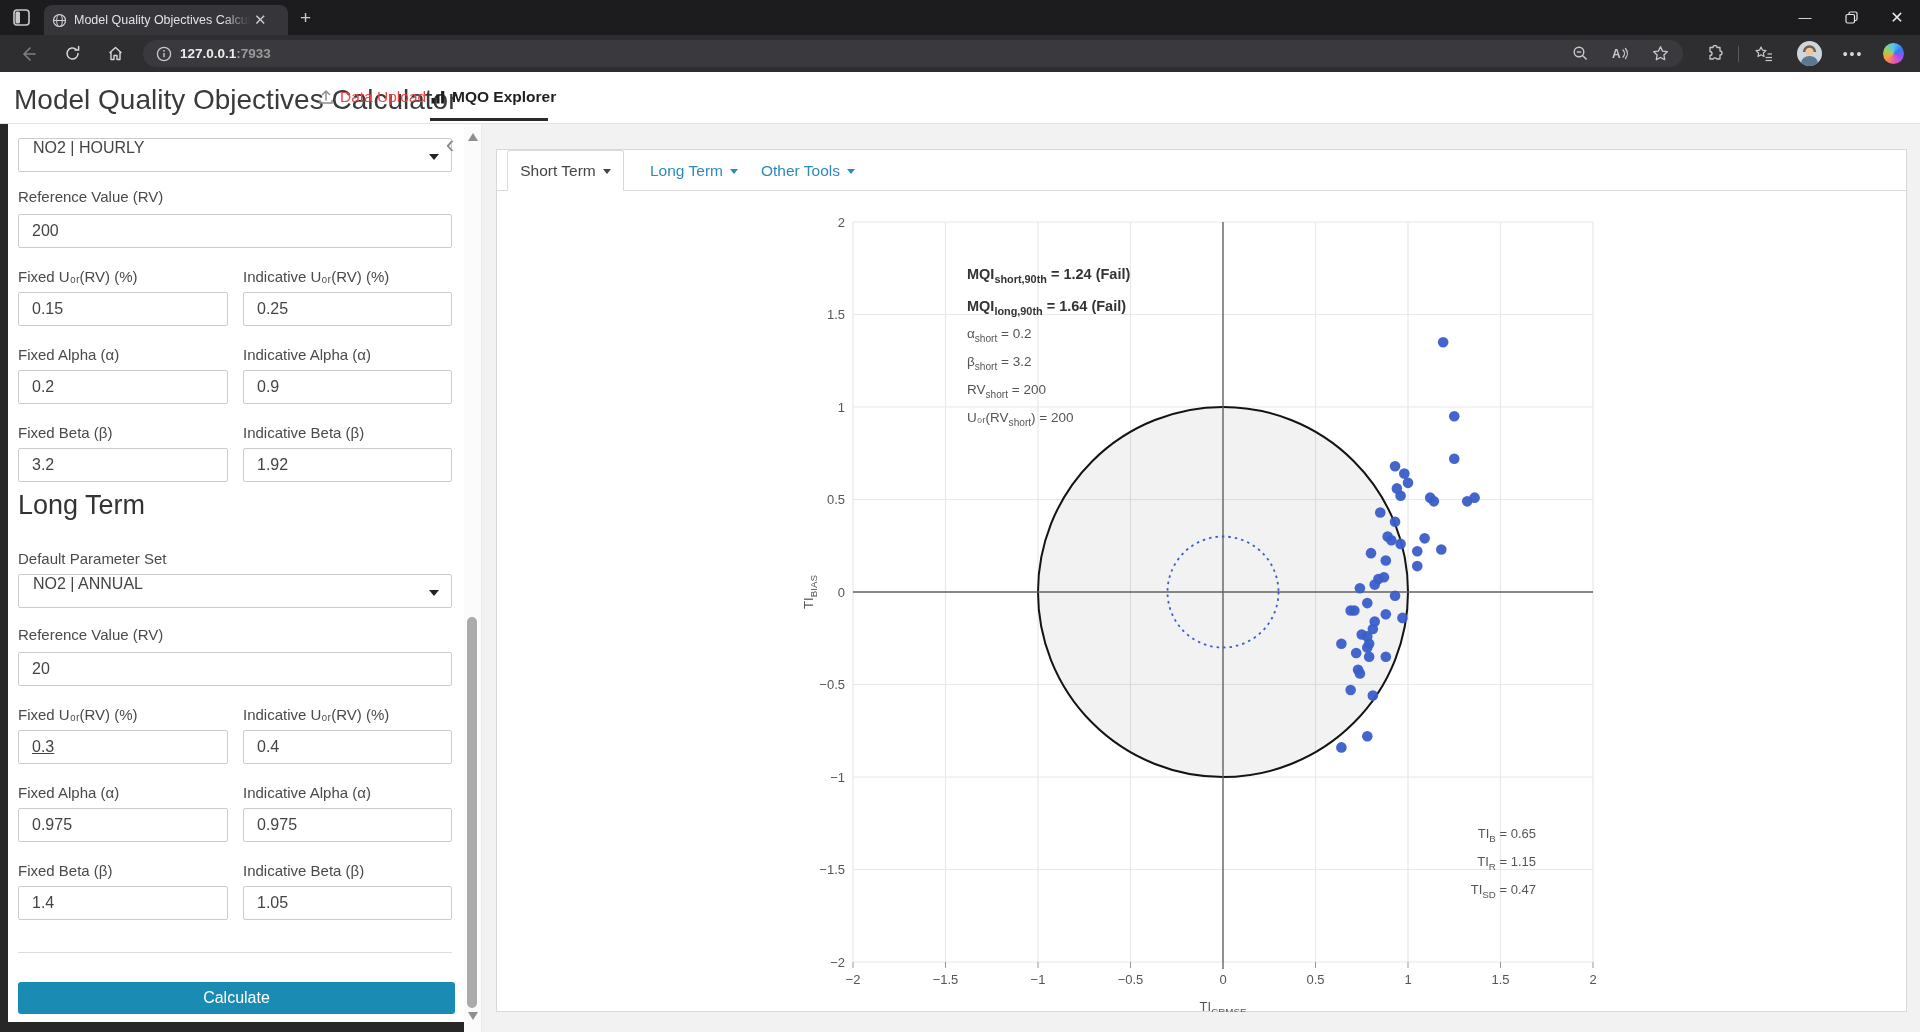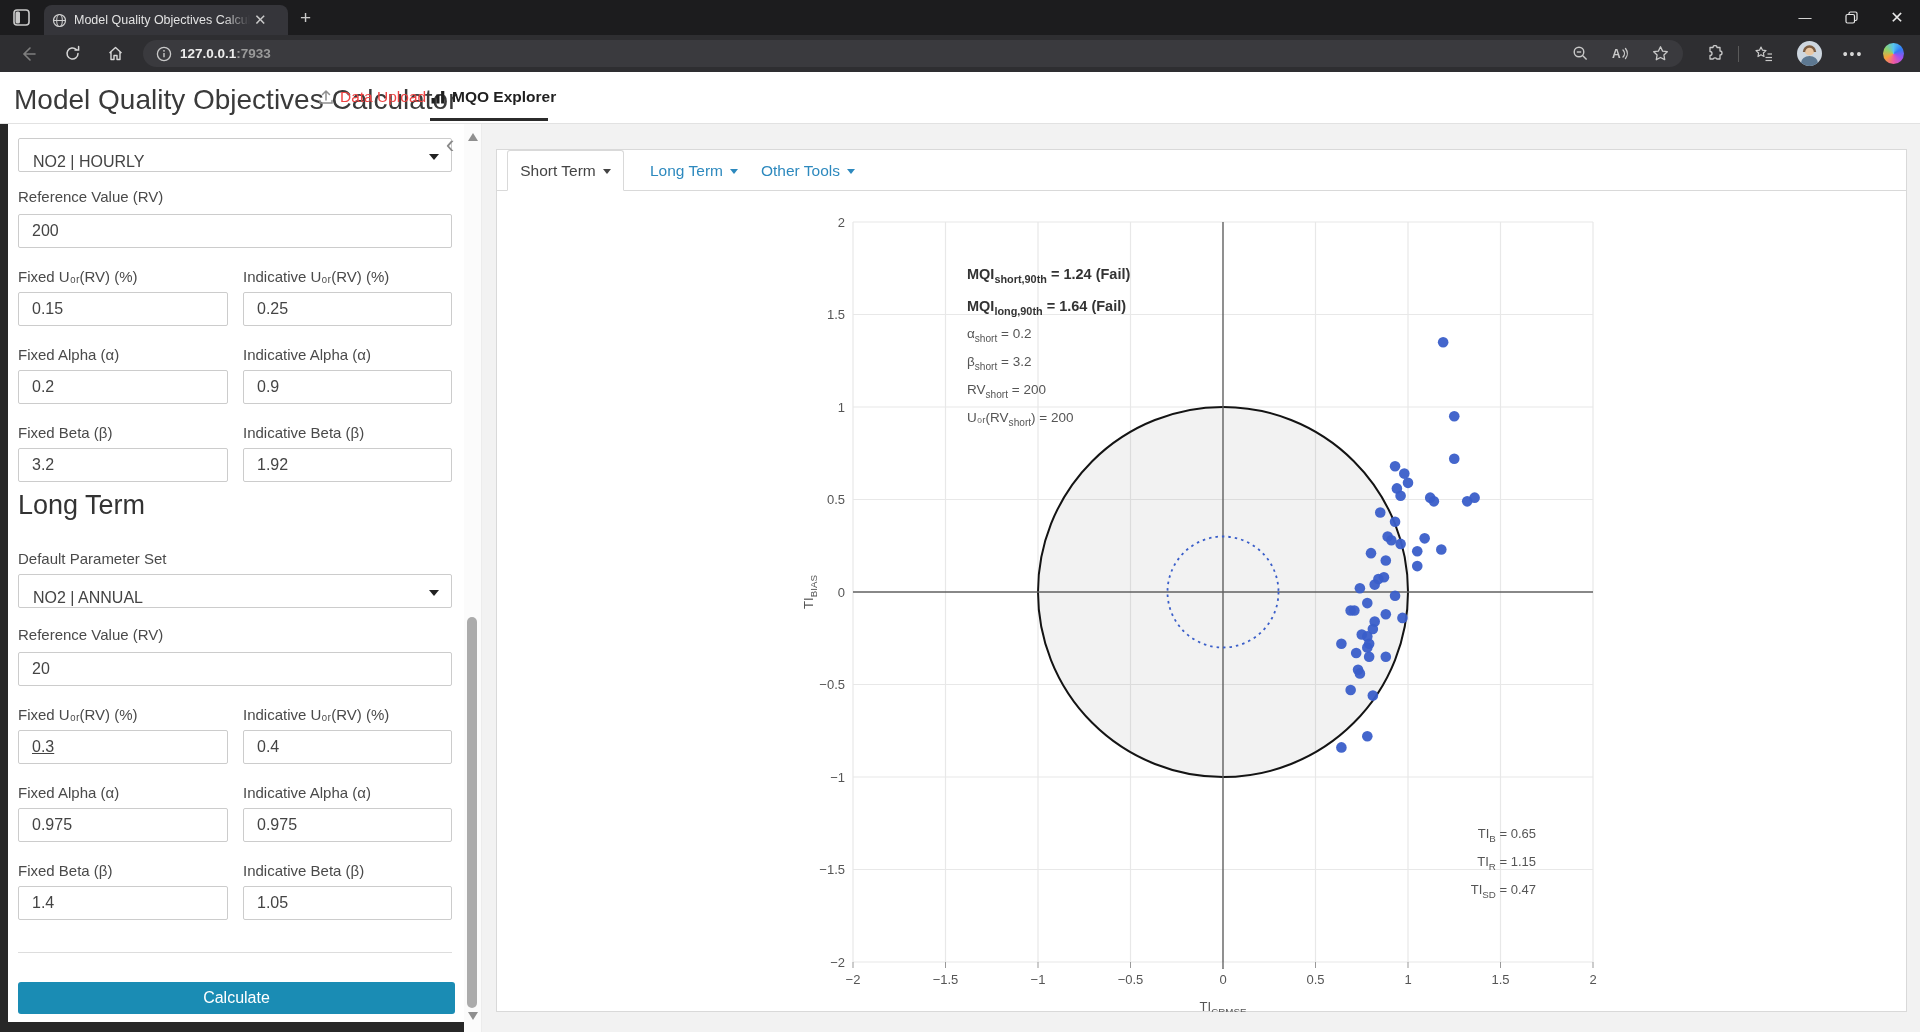--- a/index.html
+++ b/index.html
@@ -43,21 +43,21 @@
   .edge-left { position:absolute; left:0; top:0; width:8px; height:908px; background:#272727; }
   .edge-bottom { position:absolute; left:8px; top:898px; width:456px; height:10px; background:#272727; }
 
   
   .sidebar { position:absolute; left:8px; top:0; width:456px; height:898px; background:#fff; }
   .fld-label { position:absolute; font-size:15px; color:#4a4a4a; white-space:nowrap; }
   .fld-input { position:absolute; height:34px; border:1px solid #ccc; border-radius:2px; font-size:16px;
                color:#444; padding-left:13px; background:#fff; outline:none;
                font-family:"Liberation Sans","DejaVu Sans",sans-serif; }
   .dropdown { position:absolute; height:34px; border:1px solid #ccc; border-radius:2px; background:#fff;
-              display:flex; align-items:flex-end; padding-left:14px; font-size:16px; color:#444; }
+              display:flex; align-items:flex-start; padding-left:14px; font-size:16px; color:#444; }
   .dd-caret { position:absolute; right:12px; top:15px; width:0; height:0;
               border-left:5px solid transparent; border-right:5px solid transparent; border-top:6px solid #222; }
   .col-l { left:10px; width:210px; } .col-r { left:235px; width:209px; }
   .full { left:10px; width:434px; }
   .side-h2 { position:absolute; left:10px; top:366px; font-size:27px; color:#333; font-weight:400; }
   .divider { position:absolute; left:10px; top:828px; width:434px; height:1px; background:#ddd; }
   .calc-btn { position:absolute; left:10px; top:858px; width:437px; height:32px; border:none; border-radius:3px;
               color:#fff; font-size:16px; font-family:"Liberation Sans",sans-serif; cursor:pointer; }
   .collapse-chevron { position:absolute; left:439px; top:8px; width:22px; height:26px; color:#8a8a8a;
                       font-size:26px; line-height:24px; text-align:center; cursor:pointer; }

